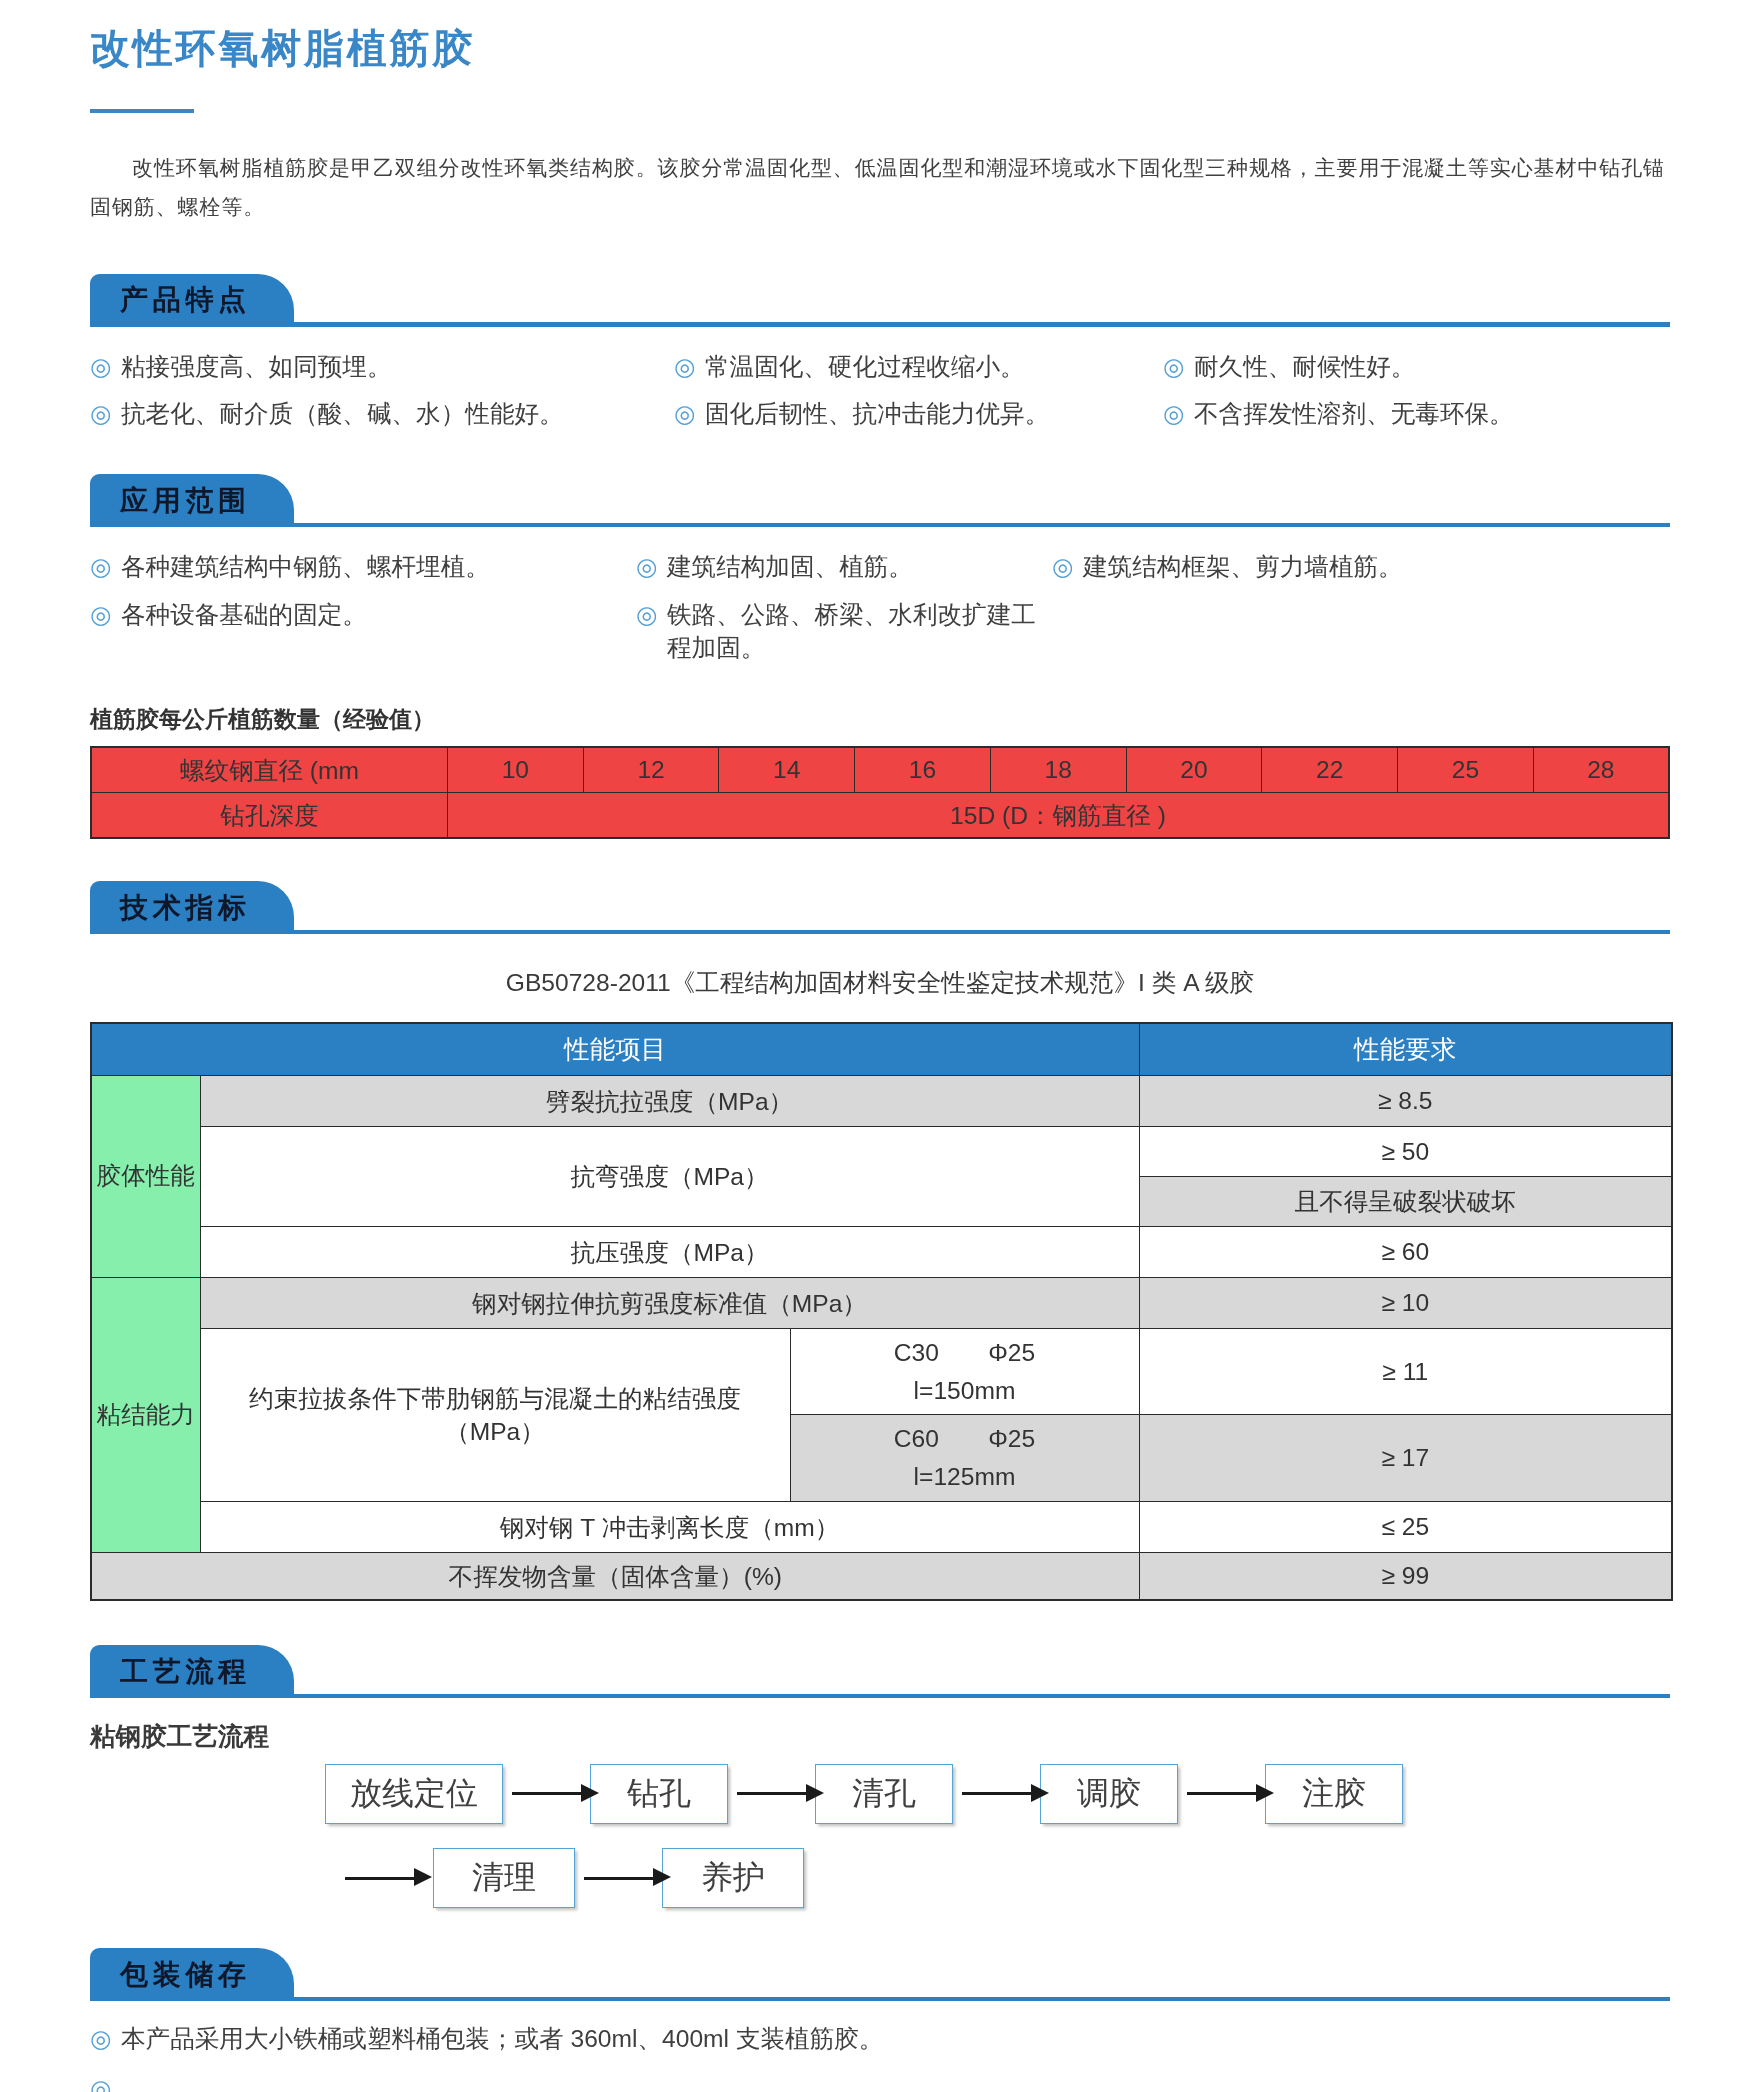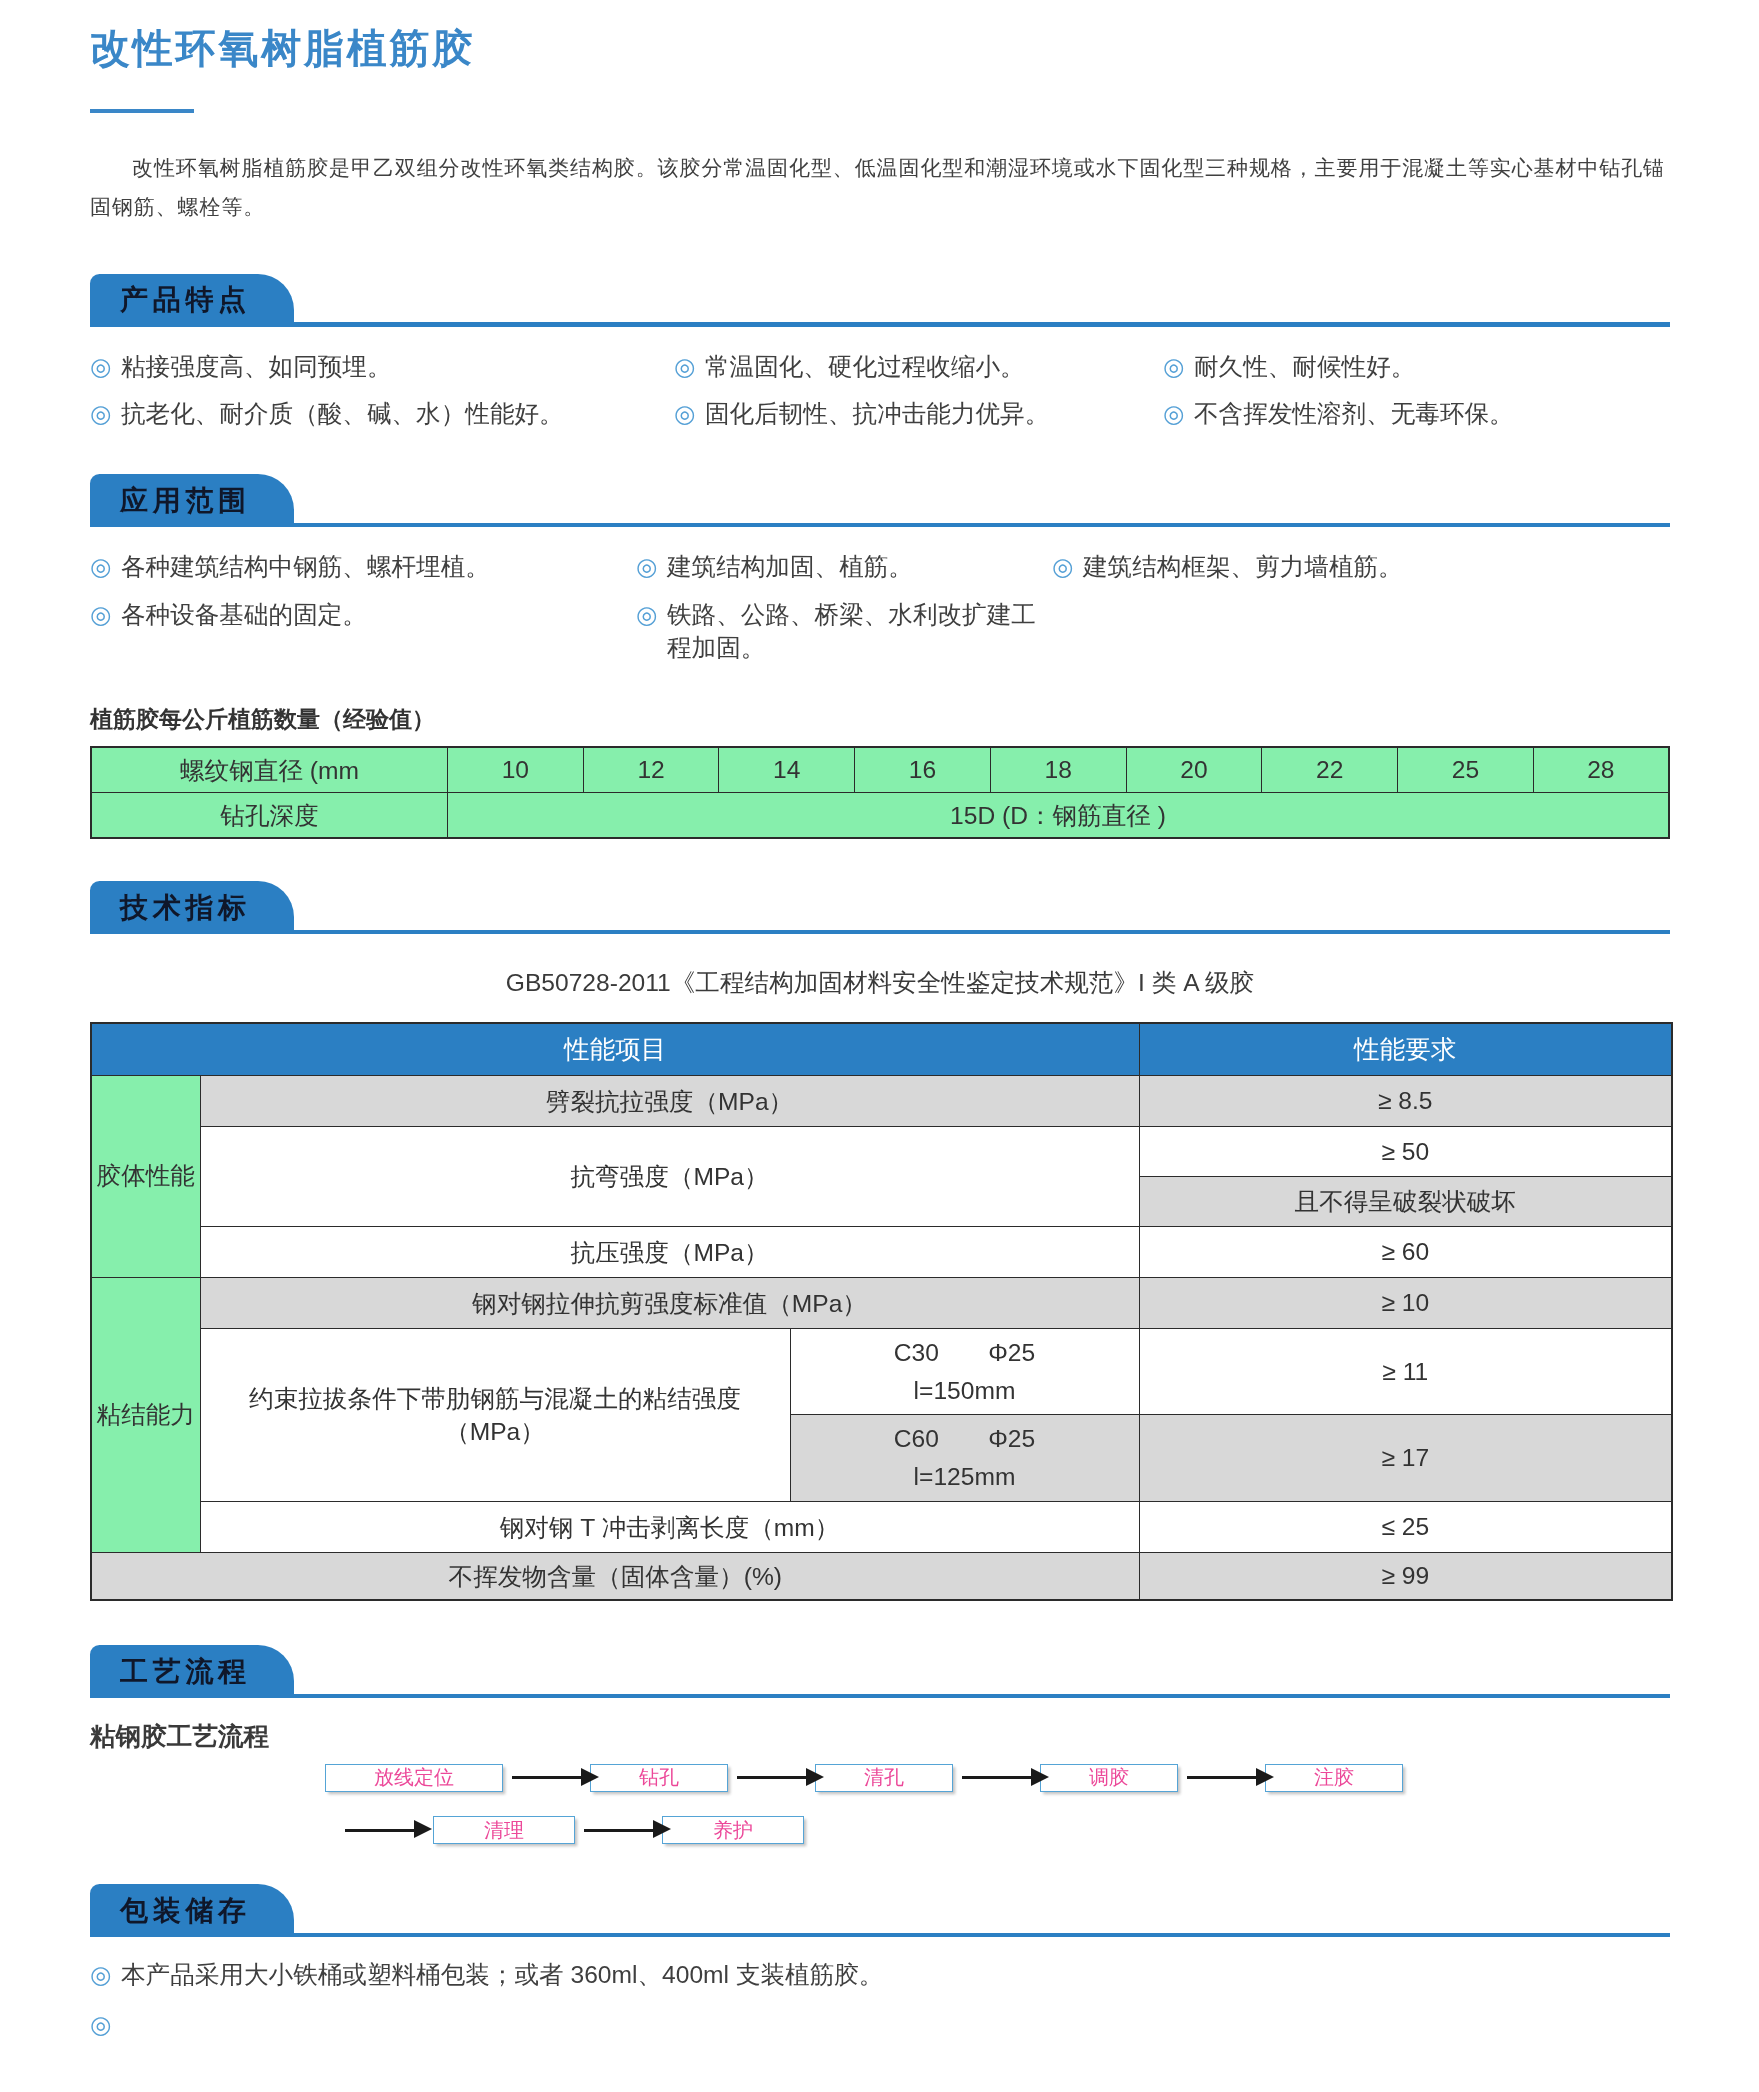--- a/index.html
+++ b/index.html
@@ -29,42 +29,42 @@
   .bullet{display:flex;align-items:flex-start;line-height:1.35;}
   .b-icon{color:#55a0d6;margin-right:9.5px;font-size:24.6px;line-height:1.35;}
 
   
   .tbl-caption{margin-top:40px;font-size:23px;font-weight:bold;color:#333;}
   table{border-collapse:collapse;}
   .rebar-table{margin-top:11.4px;width:1580px;border:2.8px solid #2b2b2b;table-layout:fixed;}
   .rebar-table td{border:1.9px solid #2b2b2b;text-align:center;font-size:24.6px;color:#333;
                   height:44px;padding:0;}
   .rebar-table .lbl{width:355px;}
-  .row-gray td{background:#86efac;}
+  .row-gray td{background:#ef4444;}
   .row-white td{background:#fff;}
 
   
   .std-line{margin-top:32px;text-align:center;font-size:24.6px;color:#3a3a3a;}
   .tech-table{margin-top:23px;width:1580px;border:2.8px solid #2b2b2b;table-layout:fixed;}
   .tech-table td{border:1.9px solid #2b2b2b;text-align:center;font-size:24.6px;color:#333;
                  padding:3px;background:#fff;}
   .tech-table td.blue{background:#2b7fc3;color:#fff;height:45px;font-size:25.6px;}
   .tech-table td.gray{background:#d8d8d8;}
   .tech-table td.group{background:#86efac;line-height:1.9;}
   .h46{height:44px;} .h45{height:43px;} .h47{height:44px;} .h84{height:79px;}
   .h85{height:80px;} .h42{height:40px;}
   .cond div{line-height:1.55;}
 
   
   .flow-subtitle{margin-top:21px;font-size:25.6px;font-weight:bold;color:#3a3a3a;}
   .flow-row{display:flex;align-items:center;}
   .flow-row1{margin-top:9.5px;margin-left:235px;}
   .flow-row2{margin-top:24.6px;margin-left:237px;}
-  .flow-box{height:28px;border:1.9px solid #55a4d6;background:#fff;display:flex;
-            align-items:center;justify-content:center;font-size:20px;color:#ec4899;
+  .flow-box{height:60px;border:1.9px solid #55a4d6;background:#fff;display:flex;
+            align-items:center;justify-content:center;font-size:32px;color:#404040;
             box-shadow:2.8px 2.8px 2.8px #c2c2c2;box-sizing:border-box;}
   .fb-wide{width:178px;} .fb{width:138px;} .fb-m{width:142px;}
   .flow-arrow{position:relative;height:2.8px;background:#1a1a1a;width:70px;margin:0 0 0 0;}
   .flow-arrow::after{content:"";position:absolute;right:-17px;top:-8.5px;width:0;height:0;
             border-left:18px solid #1a1a1a;border-top:9.5px solid transparent;
             border-bottom:9.5px solid transparent;}
   .arr-wrap{display:flex;align-items:center;width:87px;justify-content:center;}
   .arr-lead{width:106px;}
 
   

